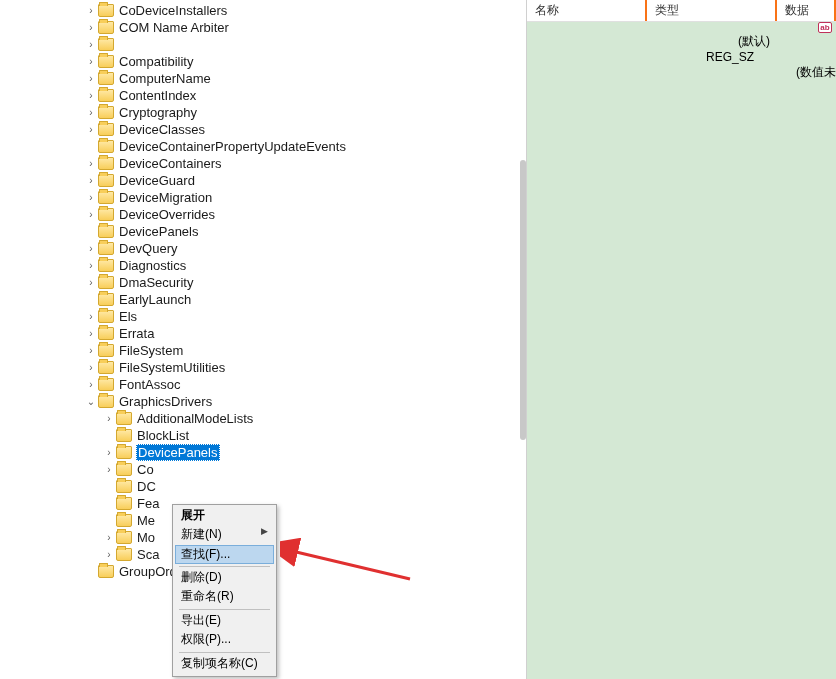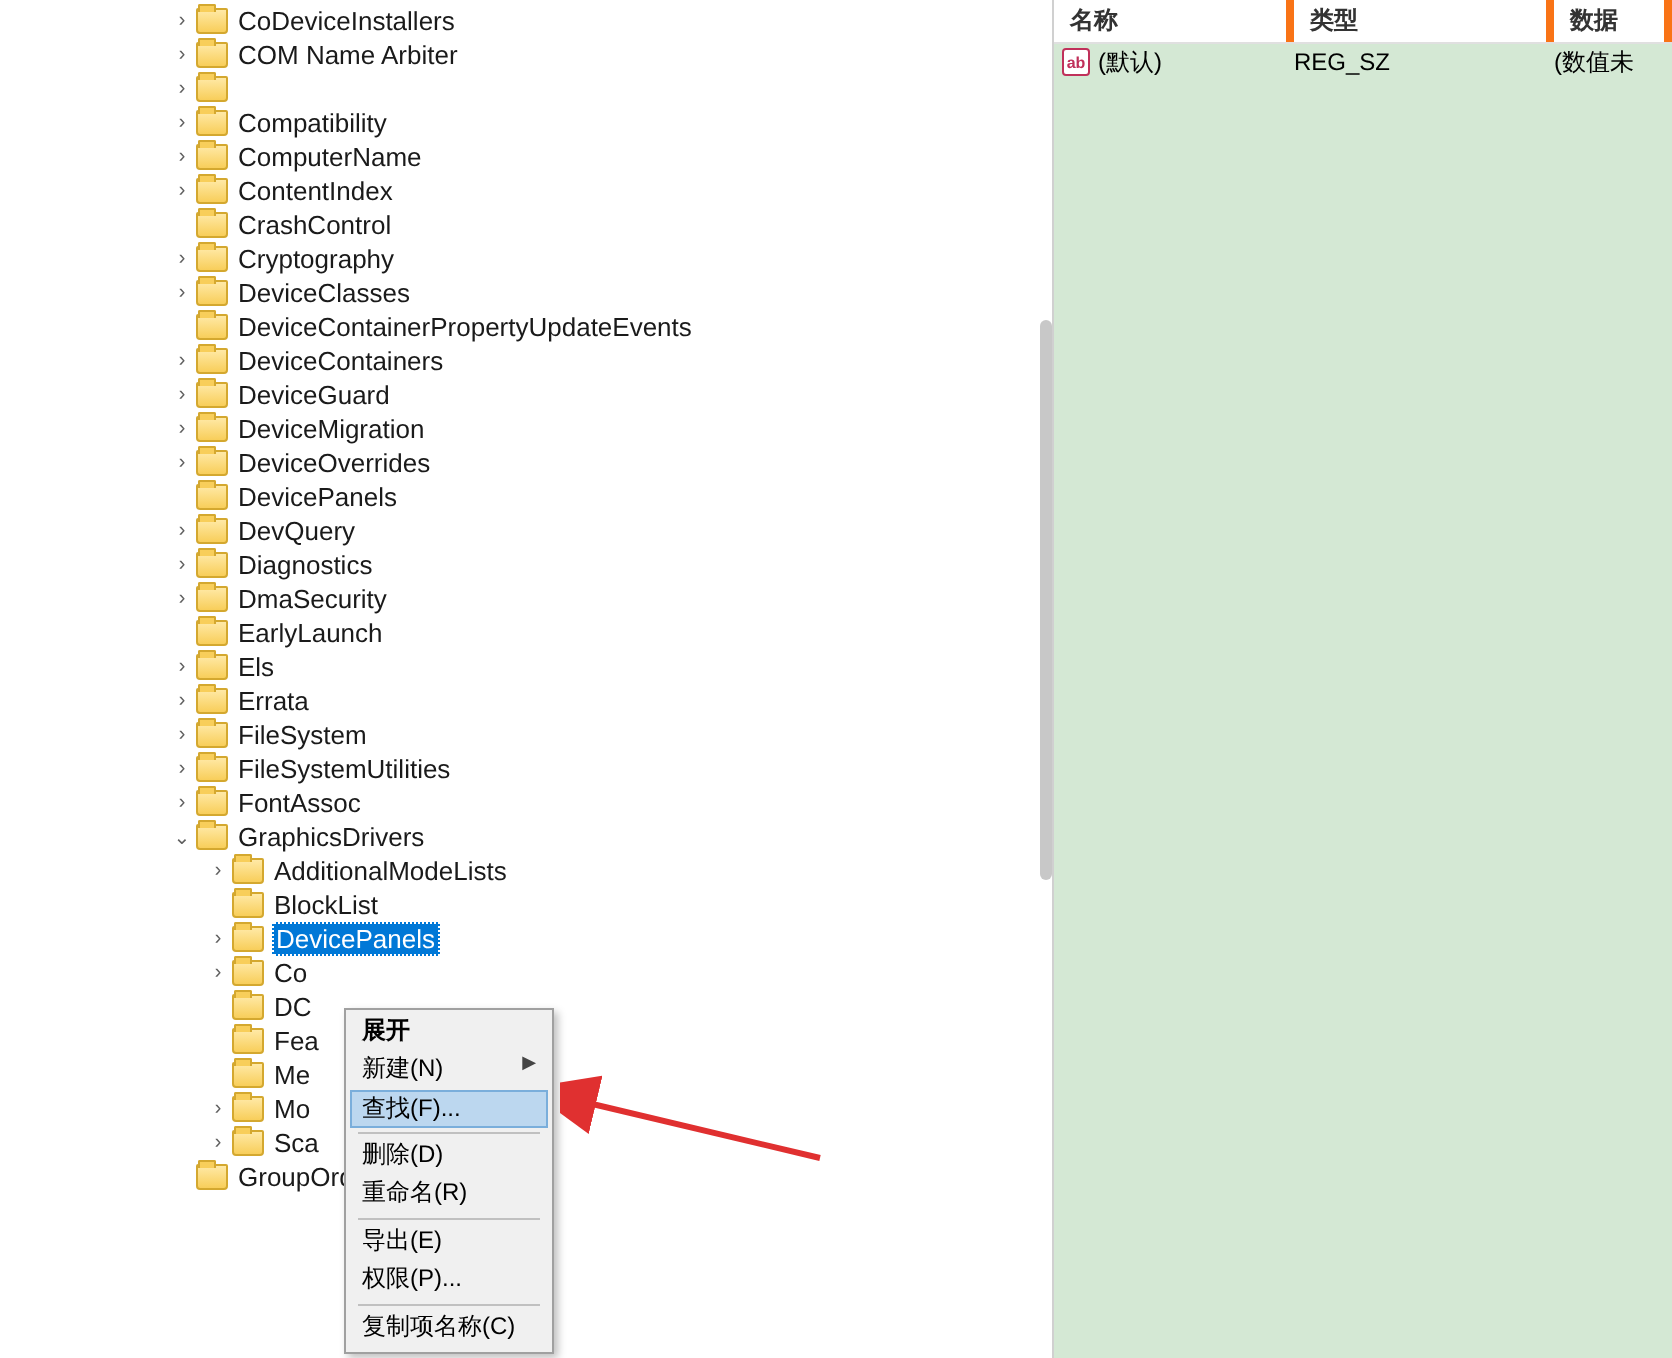--- a/index.html
+++ b/index.html
@@ -31,32 +31,32 @@
       display: flex;
       background: #fff;
       height: 22px;
       align-items: center;
       font-size: 12px;
       color: #333;
       border-bottom: 1px solid #e0e0e0;
     }
     .right-header .col {
       padding: 2px 8px;
-      border-right: 4px solid #f97316;
-      font-weight: bold;
+      border-right: 2px solid #f97316;
     }
     .col-name { width: 120px; }
     .col-type { width: 130px; }
     .col-data { flex: 1; }
     .right-row {
       display: flex;
-      align-items: center;
+      align-items: flex-end;
       height: 18px;
       font-size: 12px;
       padding-left: 4px;
+      flex-direction: column;
     }
     .ab-icon {
       width: 14px; height: 14px;
       border: 1px solid #c0305a;
       background: #fff;
       color: #c0305a;
       font-size: 8px;
       font-weight: bold;
       display: inline-flex;
       justify-content: center;
@@ -203,26 +203,20 @@
           <span class="label-text">ComputerName</span>
         </div>
         <div class="tree-row">
           <span class="indent" style="width: 84px;"></span>
           <span class="chevron">›</span>
           <span class="folder-icon"></span>
           <span class="label-text">ContentIndex</span>
         </div>
         <div class="tree-row">
           <span class="indent" style="width: 84px;"></span>
-          <span class="chevron empty">›</span>
-          <span class="folder-icon"></span>
-          <span class="label-text">CrashControl</span>
-        </div>
-        <div class="tree-row">
-          <span class="indent" style="width: 84px;"></span>
           <span class="chevron">›</span>
           <span class="folder-icon"></span>
           <span class="label-text">Cryptography</span>
         </div>
         <div class="tree-row">
           <span class="indent" style="width: 84px;"></span>
           <span class="chevron">›</span>
           <span class="folder-icon"></span>
           <span class="label-text">DeviceClasses</span>
         </div>

